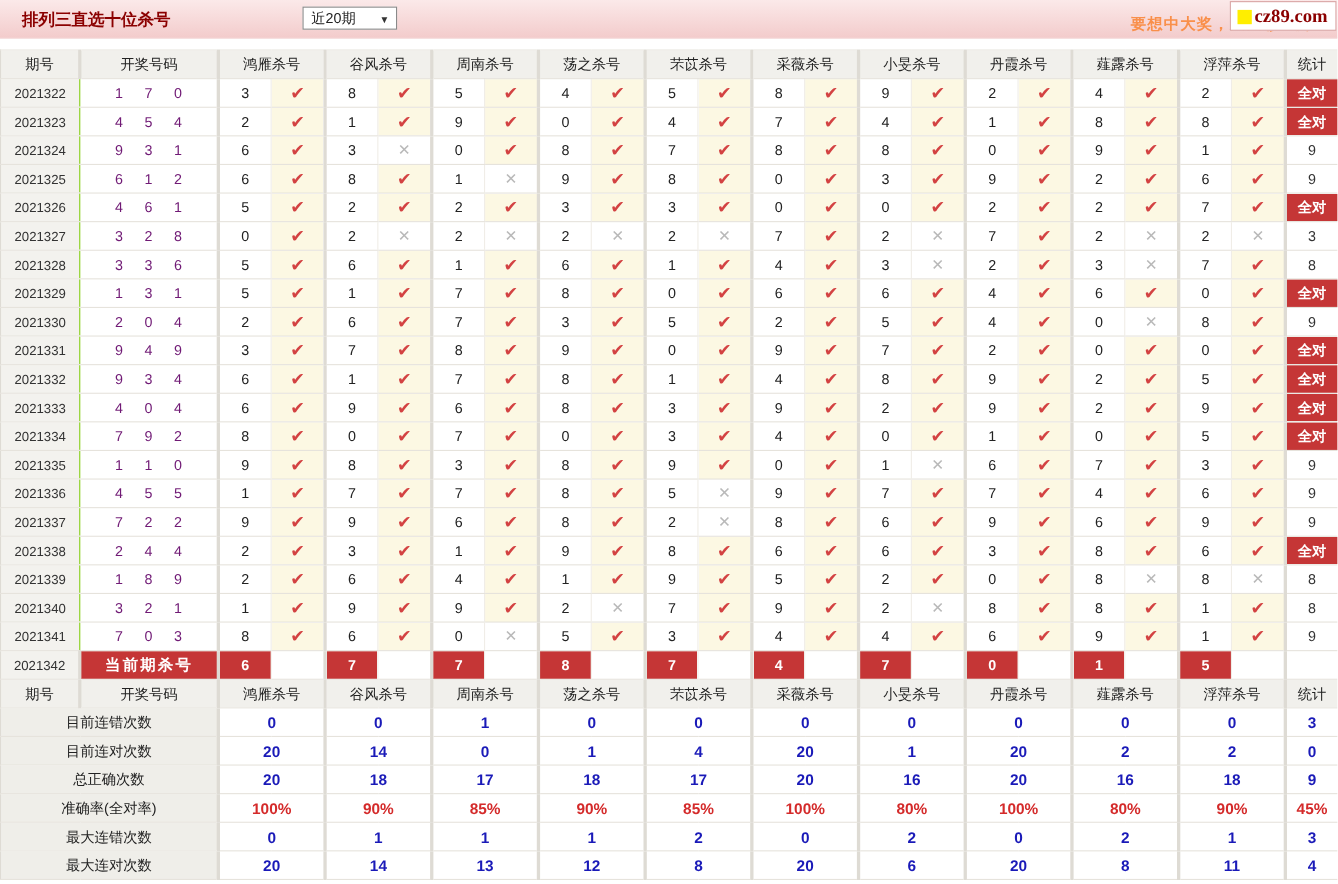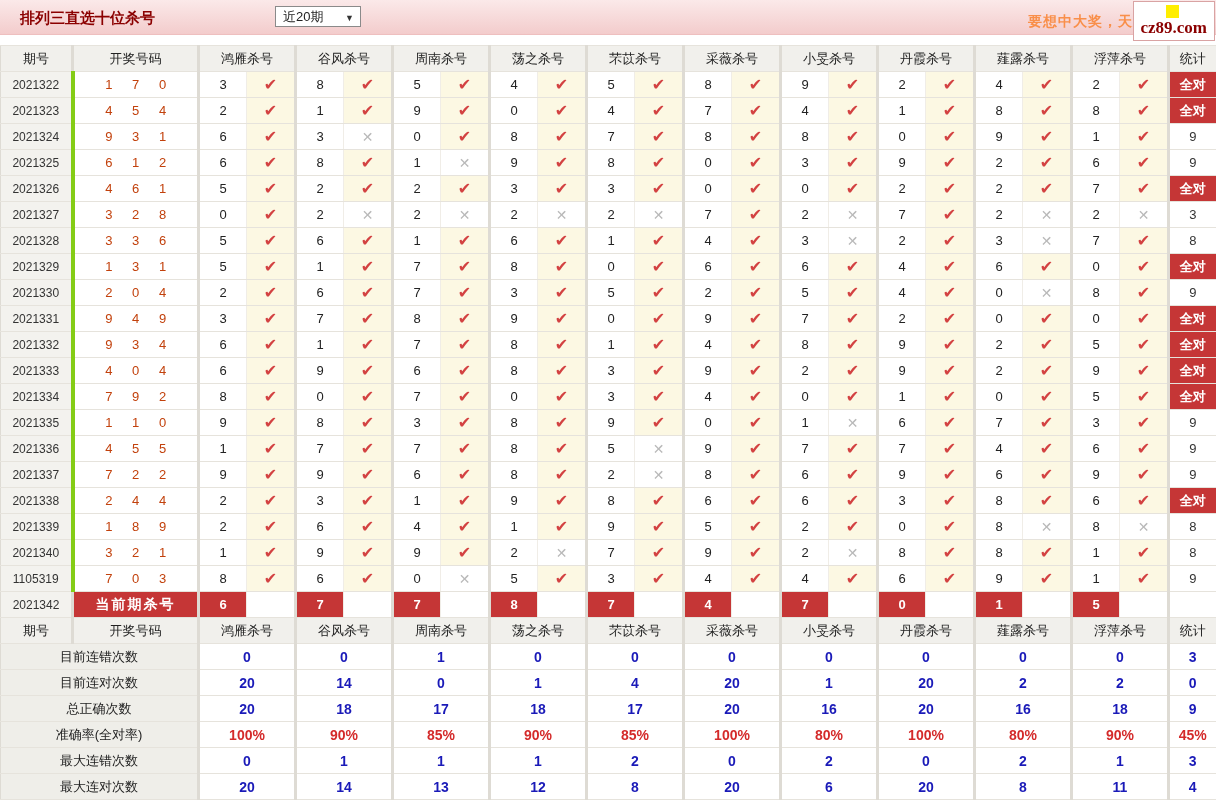--- a/index.html
+++ b/index.html
@@ -10,35 +10,35 @@
   .banner { position:relative; height:35px; background:linear-gradient(#fbe9e9,#f3cccc);
             border-bottom:1px solid #eebfbf; }
   .banner-title { position:absolute; left:20px; top:9px; font-size:15px; font-weight:bold; color:#8b0000;text-align:center; }
   .range-select { position:absolute; left:275px; top:6px; width:86px; height:21px; background:#fff;
                   border:1px solid #8a8a8a; font-size:13px; color:#222; display:flex; align-items:center;
                   padding-left:7px; cursor:default; }
   .range-select .arrow { position:absolute; right:6px; top:6px; font-size:9px; color:#333; }
   .promo { position:absolute; right:8px; top:13px; font-size:14px; font-weight:bold; color:#f98f4a;
            letter-spacing:1px; white-space:nowrap; z-index:1; }
   .logo-box { position:absolute; right:1px; top:1px; z-index:2; background:#fff; border:1px solid #d9a3a3;
-              padding:3px 7px 2px 6px; display:flex; align-items:center;flex-direction:column; }
+              padding:3px 7px 2px 6px; display:flex; align-items:center; }
   .logo-square { display:inline-block; width:13px; height:13px; background:#ffee00; margin-right:2px; }
   .logo-text { font-family:"Liberation Serif","DejaVu Serif",serif; font-size:17px; font-weight:bold; color:#8b0000; }
 
   
   table { border-collapse:collapse; table-layout:fixed; width:1215px; margin-top:10px; margin-left:0;
           font-size:12px; }
   td, th { height:26px; text-align:center; vertical-align:middle; border-top:1px solid #e6e3dc;
            border-bottom:1px solid #e6e3dc; overflow:hidden; white-space:nowrap; }
   tr.hdr th { background:#f1f0ec; color:#222; font-weight:normal; font-size:13px;
               border-left:3px solid #dedbd4;margin-left:12px; }
   tr.hdr th:first-child { border-left:1px solid #dedbd4; }
   td.c-period { background:#f3f2ee; color:#333; font-size:12px; border-left:1px solid #dedbd4; }
-  td.c-draw   { background:#fff; color:#c2410c; font-size:13px; letter-spacing:8px; text-indent:8px;
-                border-left:4px solid #84cc16;margin-left:28px; }
+  td.c-draw   { background:#fff; color:#701a75; font-size:13px; letter-spacing:8px; text-indent:8px;
+                border-left:1px solid #84cc16;margin-left:28px; }
   td.c-num    { background:#fff; color:#222; font-size:13px; border-left:3px solid #dedbd4; }
   td.c-chk    { border-left:1px solid #f0ede7; }
   td.c-chk.ok { background:#fcf8e3; }
   td.c-chk.no { background:#fff; }
   .check-mark { color:#d34242; font-size:16px; font-weight:bold; }
   .cross-mark { color:#b9b9b9; font-size:14px; font-weight:bold; }
   td.c-stat   { background:#fff; color:#333; font-size:13px; border-left:3px solid #dedbd4; }
   td.c-stat.all { background:#c53636; color:#fff; font-size:13px; font-weight:bold; padding:0; }
 
   td.cur-label { background:#c53636; color:#fff; font-weight:bold; font-size:14px;
@@ -580,21 +580,21 @@
         <td class="c-chk no"><span class="cross-mark">✕</span></td>
         <td class="c-num">8</td>
         <td class="c-chk ok"><span class="check-mark">✔</span></td>
         <td class="c-num">8</td>
         <td class="c-chk ok"><span class="check-mark">✔</span></td>
         <td class="c-num">1</td>
         <td class="c-chk ok"><span class="check-mark">✔</span></td>
         <td class="c-stat">8</td>
       </tr>
       <tr>
-        <td class="c-period">1105319</td>
+        <td class="c-period">2021341</td>
         <td class="c-draw">7 0 3</td>
         <td class="c-num">8</td>
         <td class="c-chk ok"><span class="check-mark">✔</span></td>
         <td class="c-num">6</td>
         <td class="c-chk ok"><span class="check-mark">✔</span></td>
         <td class="c-num">0</td>
         <td class="c-chk no"><span class="cross-mark">✕</span></td>
         <td class="c-num">5</td>
         <td class="c-chk ok"><span class="check-mark">✔</span></td>
         <td class="c-num">3</td>

